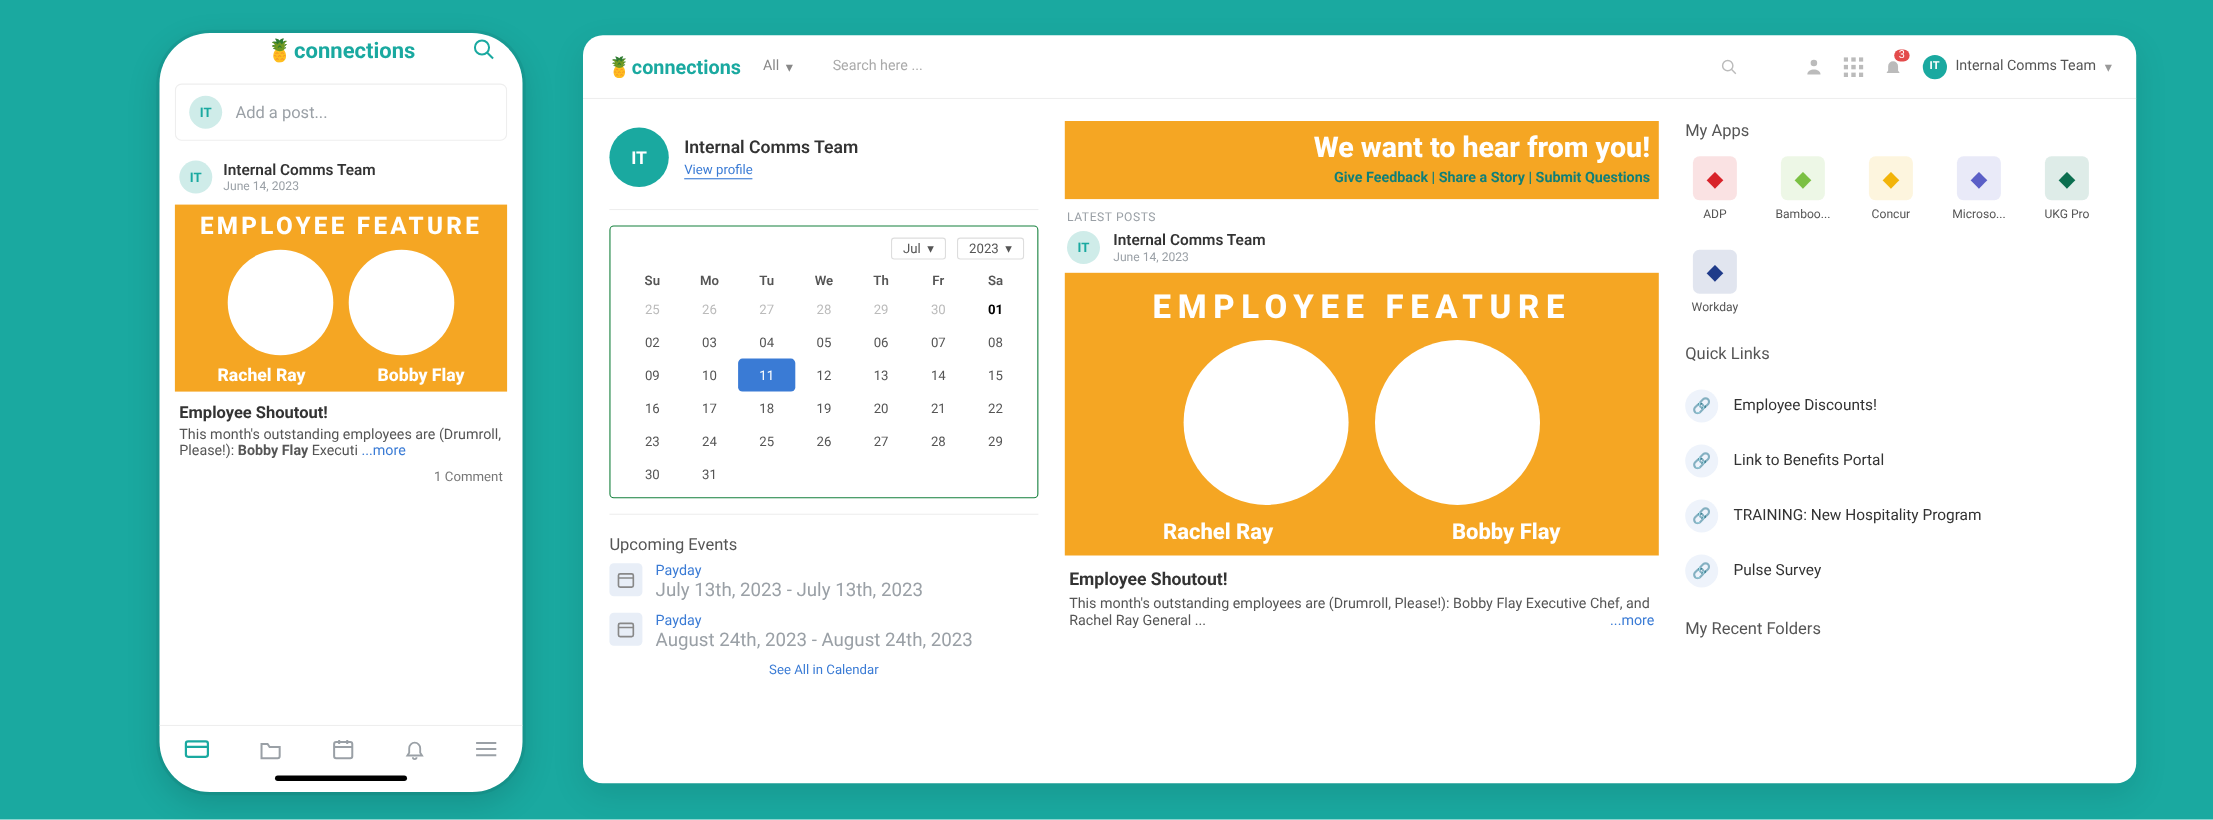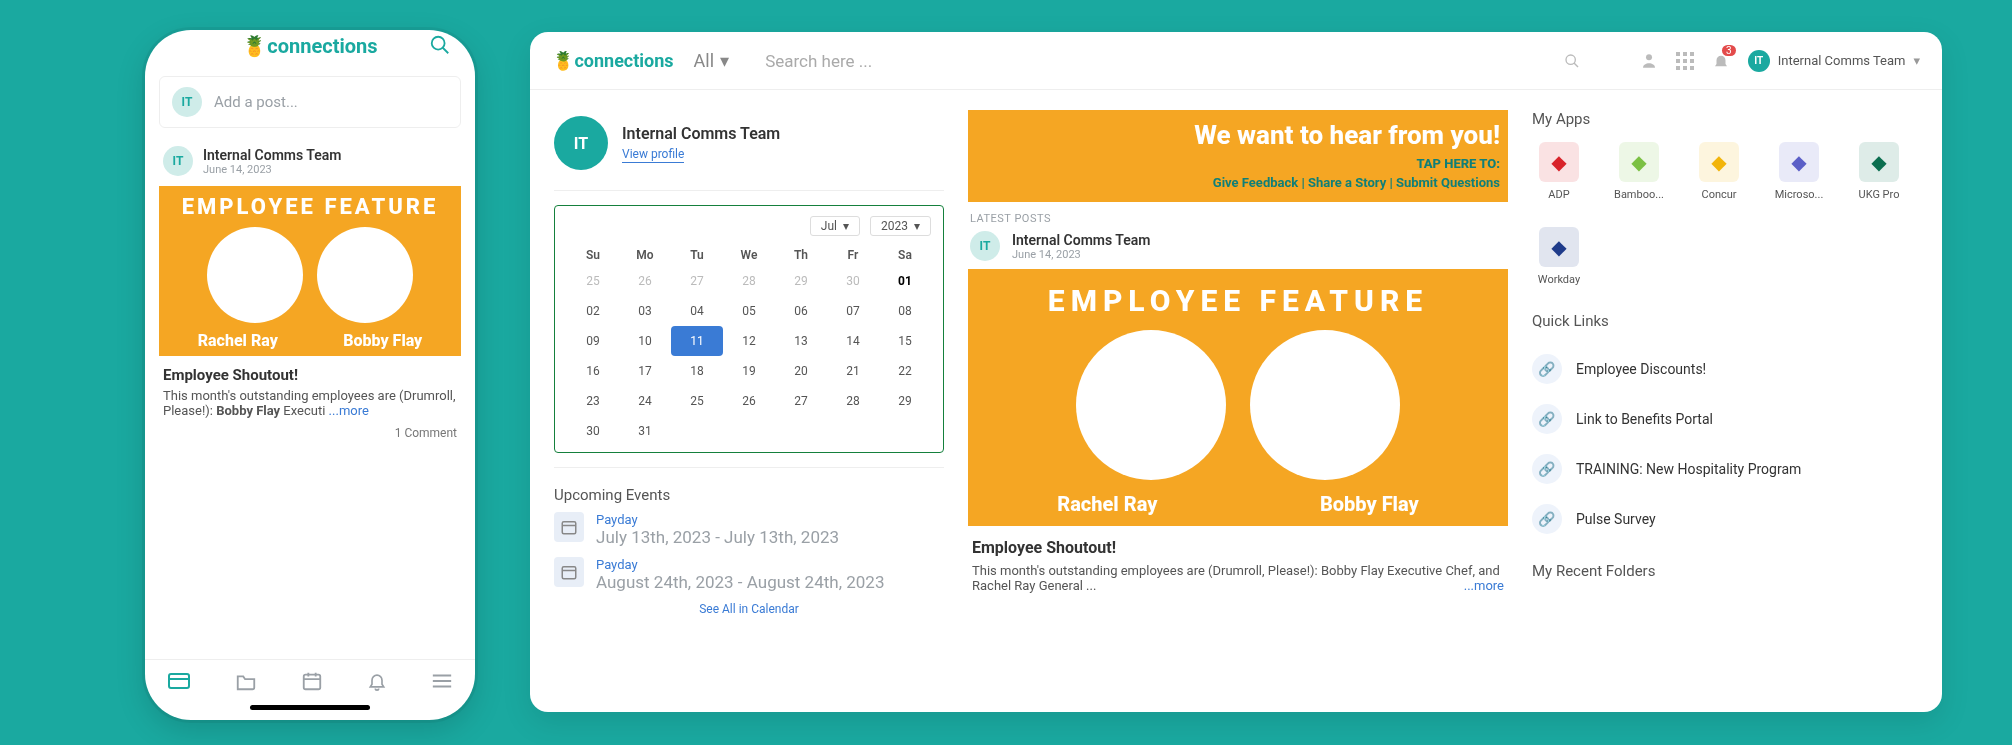--- a/index.html
+++ b/index.html
@@ -70,22 +70,22 @@
   .desktop{
     position:absolute; left:530px; top:32px; right:70px; height:680px;
     background:#fff; border-radius:18px; box-shadow:0 10px 30px rgba(0,0,0,.1);
     overflow:hidden; display:flex; flex-direction:column;
   }
   .d-top{
     height:58px; border-bottom:1px solid #eee; display:flex; align-items:center; padding:0 22px;
     gap:20px; color:#888; position:relative;
   }
   .d-top .brand{font-size:18px;}
-  .d-top .all{font-size:18px; color:#888; display:flex; gap:6px; align-items:center;}
-  .d-top .search{ color:#aaa; font-size:17px; flex:0 0 auto; margin-left:16px;}
+  .d-top .all{font-size:13px; color:#888; display:flex; gap:6px; align-items:center;}
+  .d-top .search{ color:#aaa; font-size:13px; flex:0 0 auto; margin-left:16px;}
   .d-top .spacer{flex:1;}
   .d-top .sicon{ color:#bbb; margin-right:40px;}
   .d-top .right{display:flex; align-items:center; gap:18px;}
   .d-top .bell{position:relative;}
   .badge{position:absolute;top:-6px;right:-6px;background:#e34b4b;color:#fff;border-radius:8px;font-size:10px;padding:0 4px;}
   .user-chip{display:flex;align-items:center;gap:8px;font-size:13px;color:#555;}
   .user-chip .ava{width:22px;height:22px;border-radius:50%;background:#1aa9a0;color:#fff;display:flex;align-items:center;justify-content:center;font-size:10px;font-weight:700;}
 
   .d-body{ flex:1; display:grid; grid-template-columns: 390px 540px 1fr; gap:24px; padding:20px 24px; overflow:hidden;}
 
@@ -371,21 +371,20 @@
                 <div class="dt">August 24th, 2023 - August 24th, 2023</div>
               </div>
             </div>
           </div>
         <div class="see-all">See All in Calendar</div>
       </div>
 
       <div>
         <div class="hear">
           <h2>We want to hear from you!</h2>
-          <div class="tap">TAP HERE TO:</div>
           <div class="links">Give Feedback  |  Share a Story  |  Submit Questions</div>
         </div>
         <div class="latest">LATEST POSTS</div>
         <div class="post2-head">
           <span class="avatar">IT</span>
           <span>
             <div class="nm">Internal Comms Team</div>
             <div class="dt">June 14, 2023</div>
           </span>
         </div>

